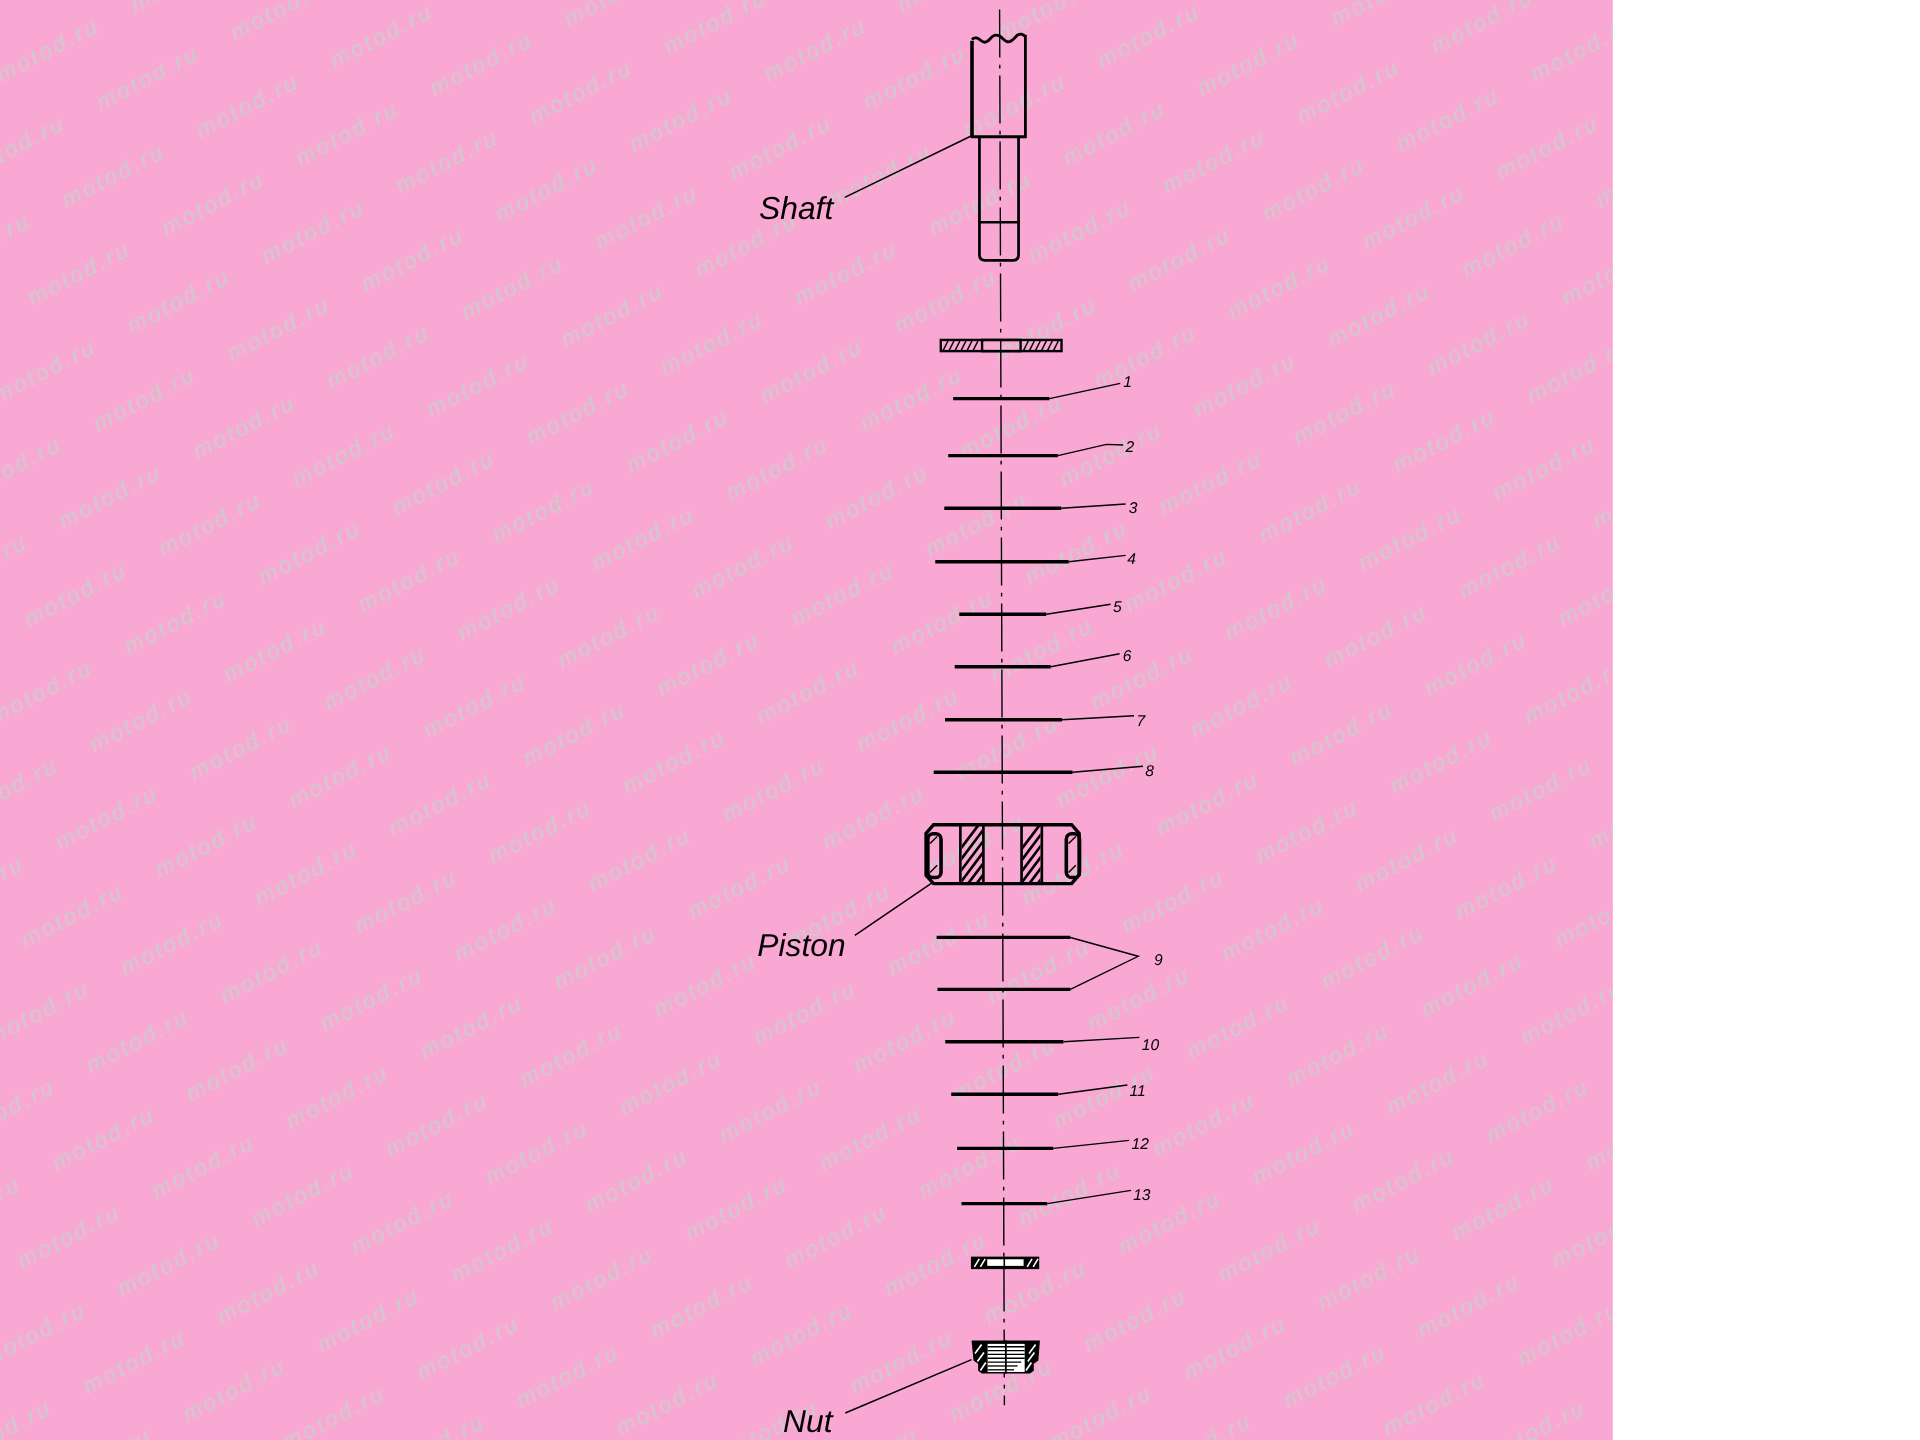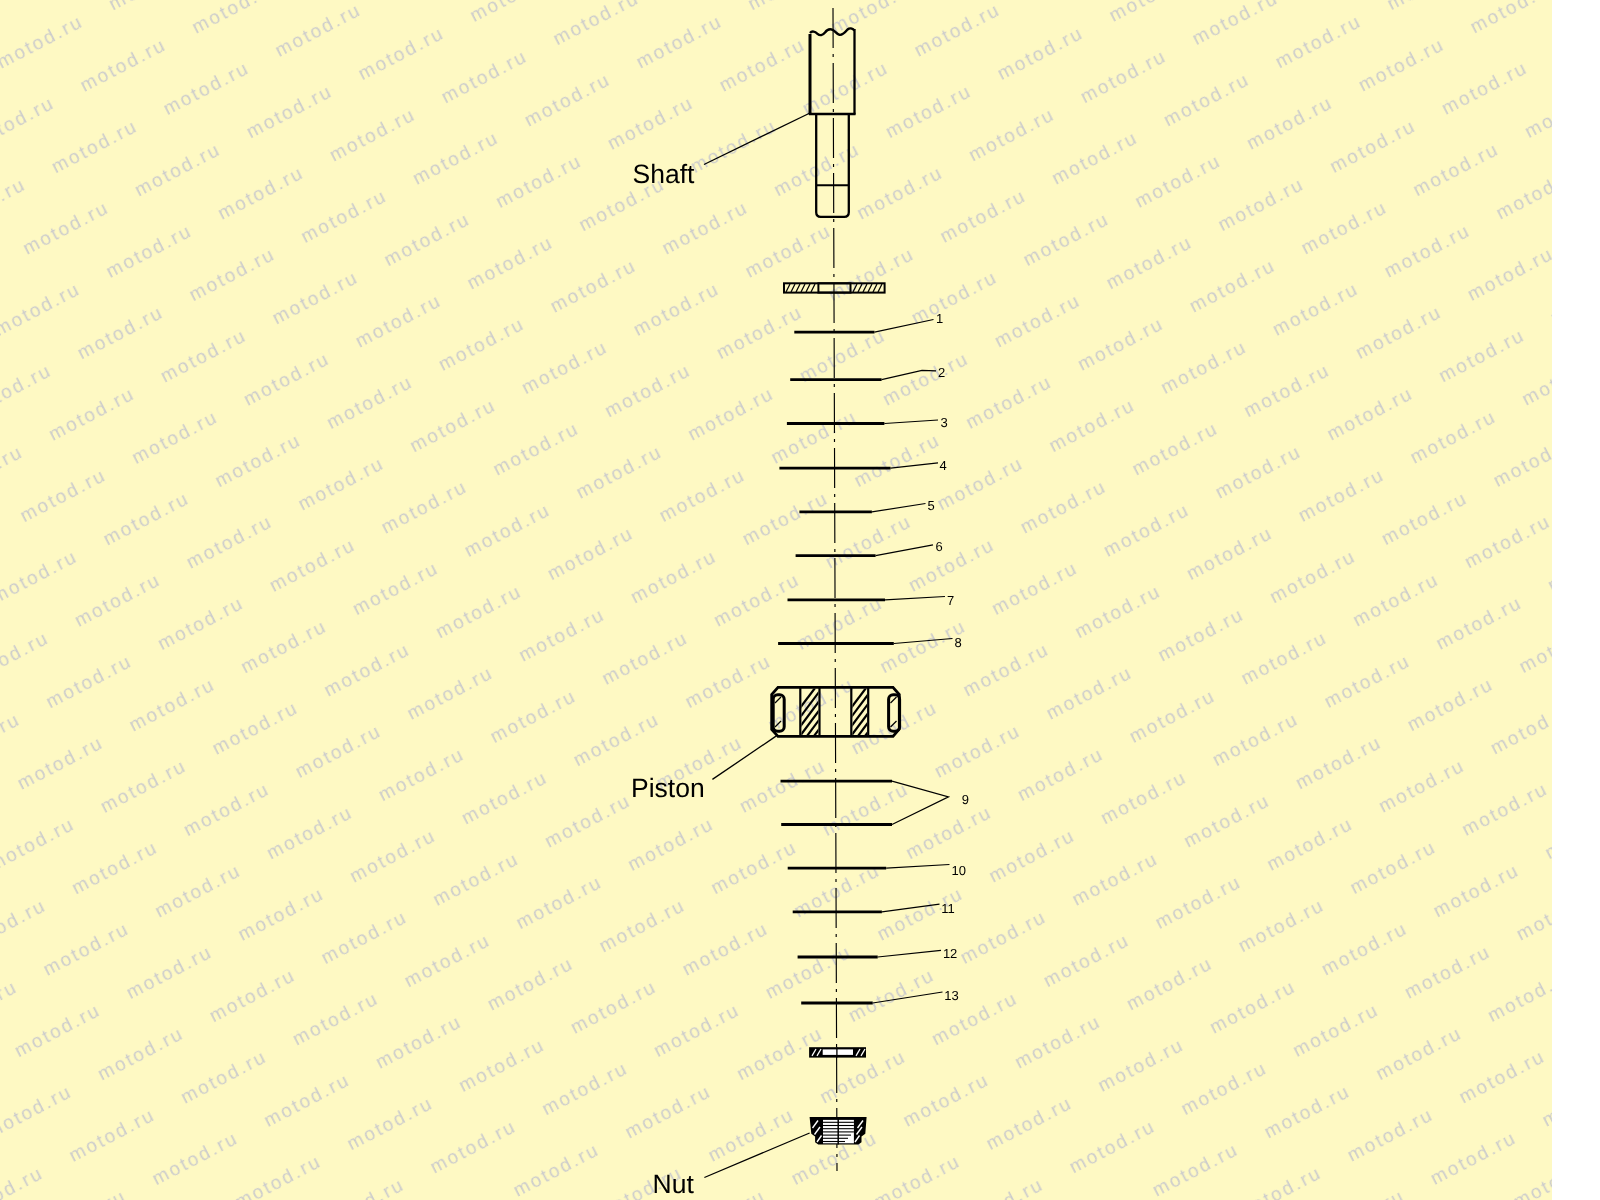--- a/index.html
+++ b/index.html
@@ -1,16 +1,16 @@
 <!DOCTYPE html>
 <html><head>
 <meta charset="utf-8">
 <style>
   html,body{margin:0;padding:0;background:#ffffff;}
-  #page{width:1552px;height:1200px;position:relative;overflow:hidden;background:#fef9c3;}
+  #page{width:1344px;height:1200px;position:relative;overflow:hidden;background:#f9a8d4;font-style:italic;}
   svg{display:block;}
   text{font-family:"Liberation Sans", sans-serif;text-rendering:geometricPrecision;}
 </style>
 </head>
 <body>
 <div id="page">
 <svg width="1600" height="1200" viewBox="0 0 1600 1200">
 <defs>
   <pattern id="wm" width="126" height="118" patternUnits="userSpaceOnUse" patternTransform="translate(9.5,1039.8) rotate(-27.5)">
     <g fill="#cccccc" font-family="Liberation Sans, sans-serif" font-size="19px" letter-spacing="2.4">

